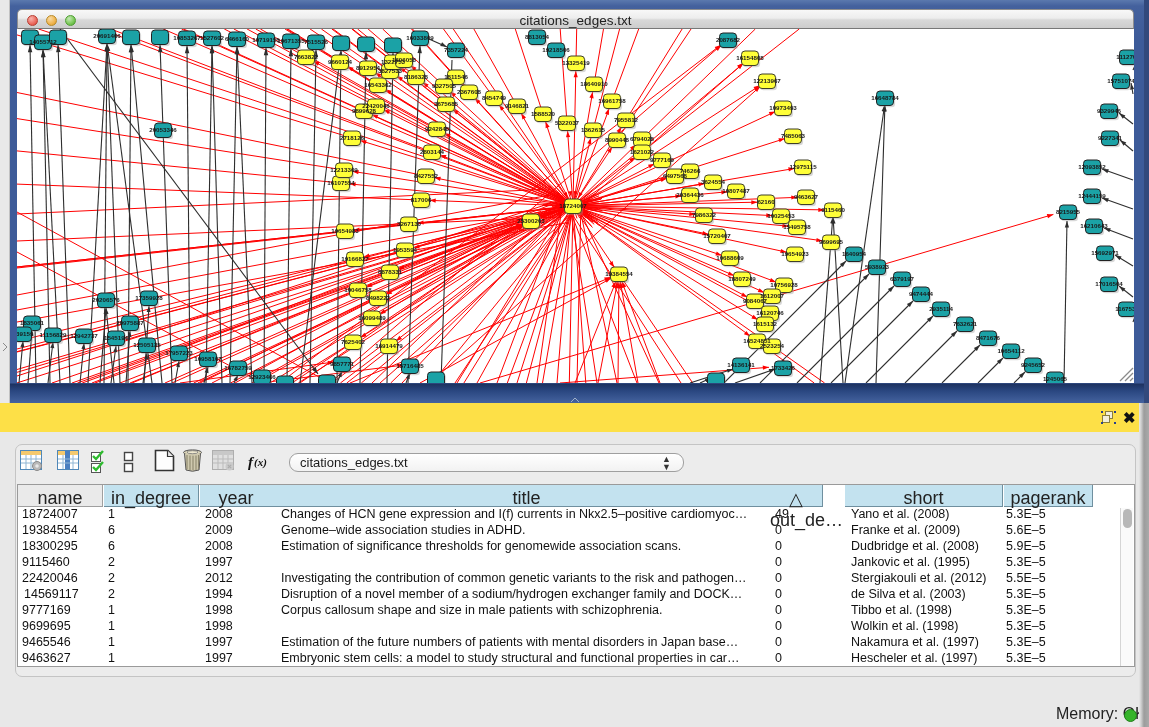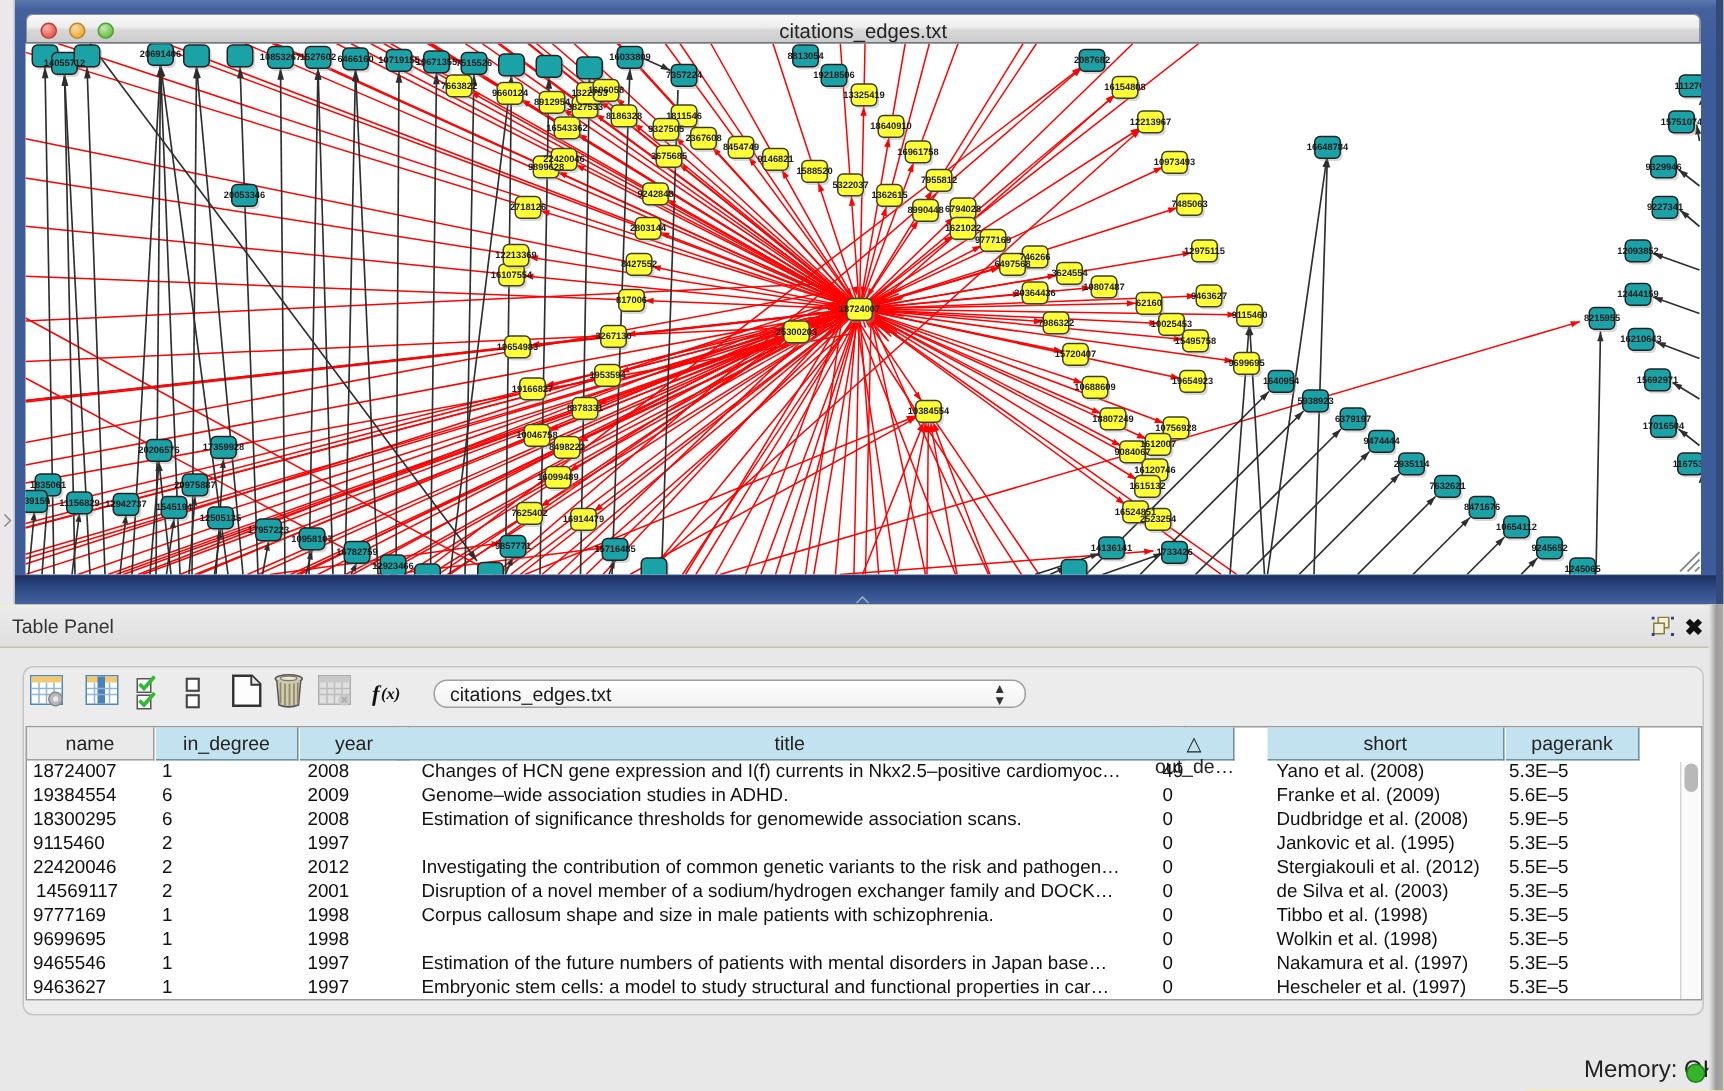--- a/index.html
+++ b/index.html
@@ -14,21 +14,21 @@
 #canvas{position:absolute;left:17px;top:29px;width:1117px;height:354px;background:#fff}
 
 #tpbar{position:absolute;left:0;top:403px;width:1149px;height:29px;background:linear-gradient(180deg,#ececec,#dfdfdf);border-bottom:1px solid #c0c0c0}
 #tpbar .t{position:absolute;left:8px;top:7px;font-size:13px;color:#333}
 #tpX{position:absolute;left:1123px;top:409px;font-size:15px;font-weight:bold;color:#111}
 #panel{position:absolute;left:0;top:432px;width:1149px;height:295px;background:#e8e8e8}
 #container{position:absolute;left:15px;top:444px;width:1121px;height:233px;border:1px solid #c4c4c4;border-radius:7px;background:#ececec}
 #combo{position:absolute;left:289px;top:453px;width:395px;height:19px;background:linear-gradient(180deg,#ffffff,#f2f2f2);border:1px solid #9f9f9f;border-radius:9px;font-size:13px;color:#1a1a1a;padding:1px 0 0 10px}
 #combo .arr{position:absolute;right:12px;top:1px;font-size:9px;color:#333;line-height:8px}
 #table{position:absolute;left:17px;top:484px;width:1118px;height:183px;background:#fff;border:1px solid #9a9a9a}
-.hc{position:absolute;top:485px;height:22px;background:#c3e2ef;border-right:1px solid #6f8f9f;border-bottom:1px solid #6f8f9f;font-size:13px;color:#222;text-align:center;padding-top:3px}
+.hc{position:absolute;top:485px;height:22px;background:#c3e2ef;border-right:1px solid #6f8f9f;border-bottom:1px solid #6f8f9f;font-size:18px;color:#222;text-align:center;padding-top:3px}
 .row{position:absolute;left:0;width:1135px;height:16px;font-size:12.5px;color:#111}
 .row span{position:absolute;top:0;white-space:nowrap}
 #vsb{position:absolute;left:1120px;top:508px;width:13px;height:158px;background:#fafafa;border-left:1px solid #d5d5d5}
 #vsb .th{position:absolute;left:2px;top:1px;width:9px;height:19px;background:#b8b8b8;border-radius:5px}
 
 #tabs{position:absolute;left:429px;top:675px;width:295px;height:21px;border:1px solid #989898;border-radius:5px;background:linear-gradient(180deg,#ffffff,#ececec);font-size:13px;color:#222}
 #tabs .seg{position:absolute;top:0;height:19px;text-align:center;padding-top:2px}
 #tabs .sel{background:linear-gradient(180deg,#888,#6e6e6e);color:#f4f4f4;border-radius:4px 0 0 4px}
 #mem{position:absolute;left:1056px;top:705px;font-size:16px;color:#222}
 #memdot{position:absolute;left:1124px;top:709px;width:13px;height:13px;border-radius:50%;background:#35b42a;border:1px solid #1f7f18}
@@ -831,23 +831,20 @@
 <div id="titlebar">
       <div class="t">citations_edges.txt</div>
     </div>
 <div class="tl" style="left:27px;background:radial-gradient(circle at 35% 30%,#f7b3ad,#ec6a5e 60%,#d24338);border:1px solid #b73e32"></div>
 <div class="tl" style="left:46px;background:radial-gradient(circle at 35% 30%,#f8dba4,#f0b44e 60%,#d99a2b);border:1px solid #b98a26"></div>
 <div class="tl" style="left:65px;background:radial-gradient(circle at 35% 30%,#c5e8b6,#79c856 60%,#53a636);border:1px solid #4f9e33"></div>
 
 <svg style="position:absolute;left:569px;top:397px" width="12" height="6">
       <path d="M2 5 L6 1 L10 5" stroke="#9fb0c8" fill="none"></path>
     </svg>
-<div id="tpbar">
-      <div class="t">Table Panel</div>
-    </div>
 <svg class="floatico" viewBox="0 0 15 13">
       <rect x="4.5" y="0.5" width="7" height="7" fill="#f2efda" stroke="#8a7f3c"></rect>
       <rect x="1.5" y="4.5" width="7" height="7" fill="#f2efda" stroke="#8a7f3c"></rect>
       <rect x="0" y="0" width="2" height="2" fill="#27408b"></rect>
       <rect x="13" y="0" width="2" height="2" fill="#27408b"></rect>
       <rect x="0" y="11" width="2" height="2" fill="#27408b"></rect>
       <rect x="13" y="11" width="2" height="2" fill="#27408b"></rect>
     </svg>
 <div id="tpX">✖</div>
 <div id="panel"></div>
@@ -953,21 +950,21 @@
       <span style="left:108px">2</span>
       <span style="left:205px">2012</span>
       <span style="left:281px">Investigating the contribution of common genetic variants to the risk and pathogen…</span>
       <span style="left:775px">0</span>
       <span style="left:851px">Stergiakouli et al. (2012)</span>
       <span style="left:1006px">5.5E–5</span>
     </div>
     <div class="row" style="top:587px">
       <span style="left:24px">14569117</span>
       <span style="left:108px">2</span>
-      <span style="left:205px">2001</span>
+      <span style="left:205px">1994</span>
       <span style="left:281px">Disruption of a novel member of a sodium/hydrogen exchanger family and DOCK…</span>
       <span style="left:775px">0</span>
       <span style="left:851px">de Silva et al. (2003)</span>
       <span style="left:1006px">5.3E–5</span>
     </div>
     <div class="row" style="top:603px">
       <span style="left:22px">9777169</span>
       <span style="left:108px">1</span>
       <span style="left:205px">1998</span>
       <span style="left:281px">Corpus callosum shape and size in male patients with schizophrenia.</span>

